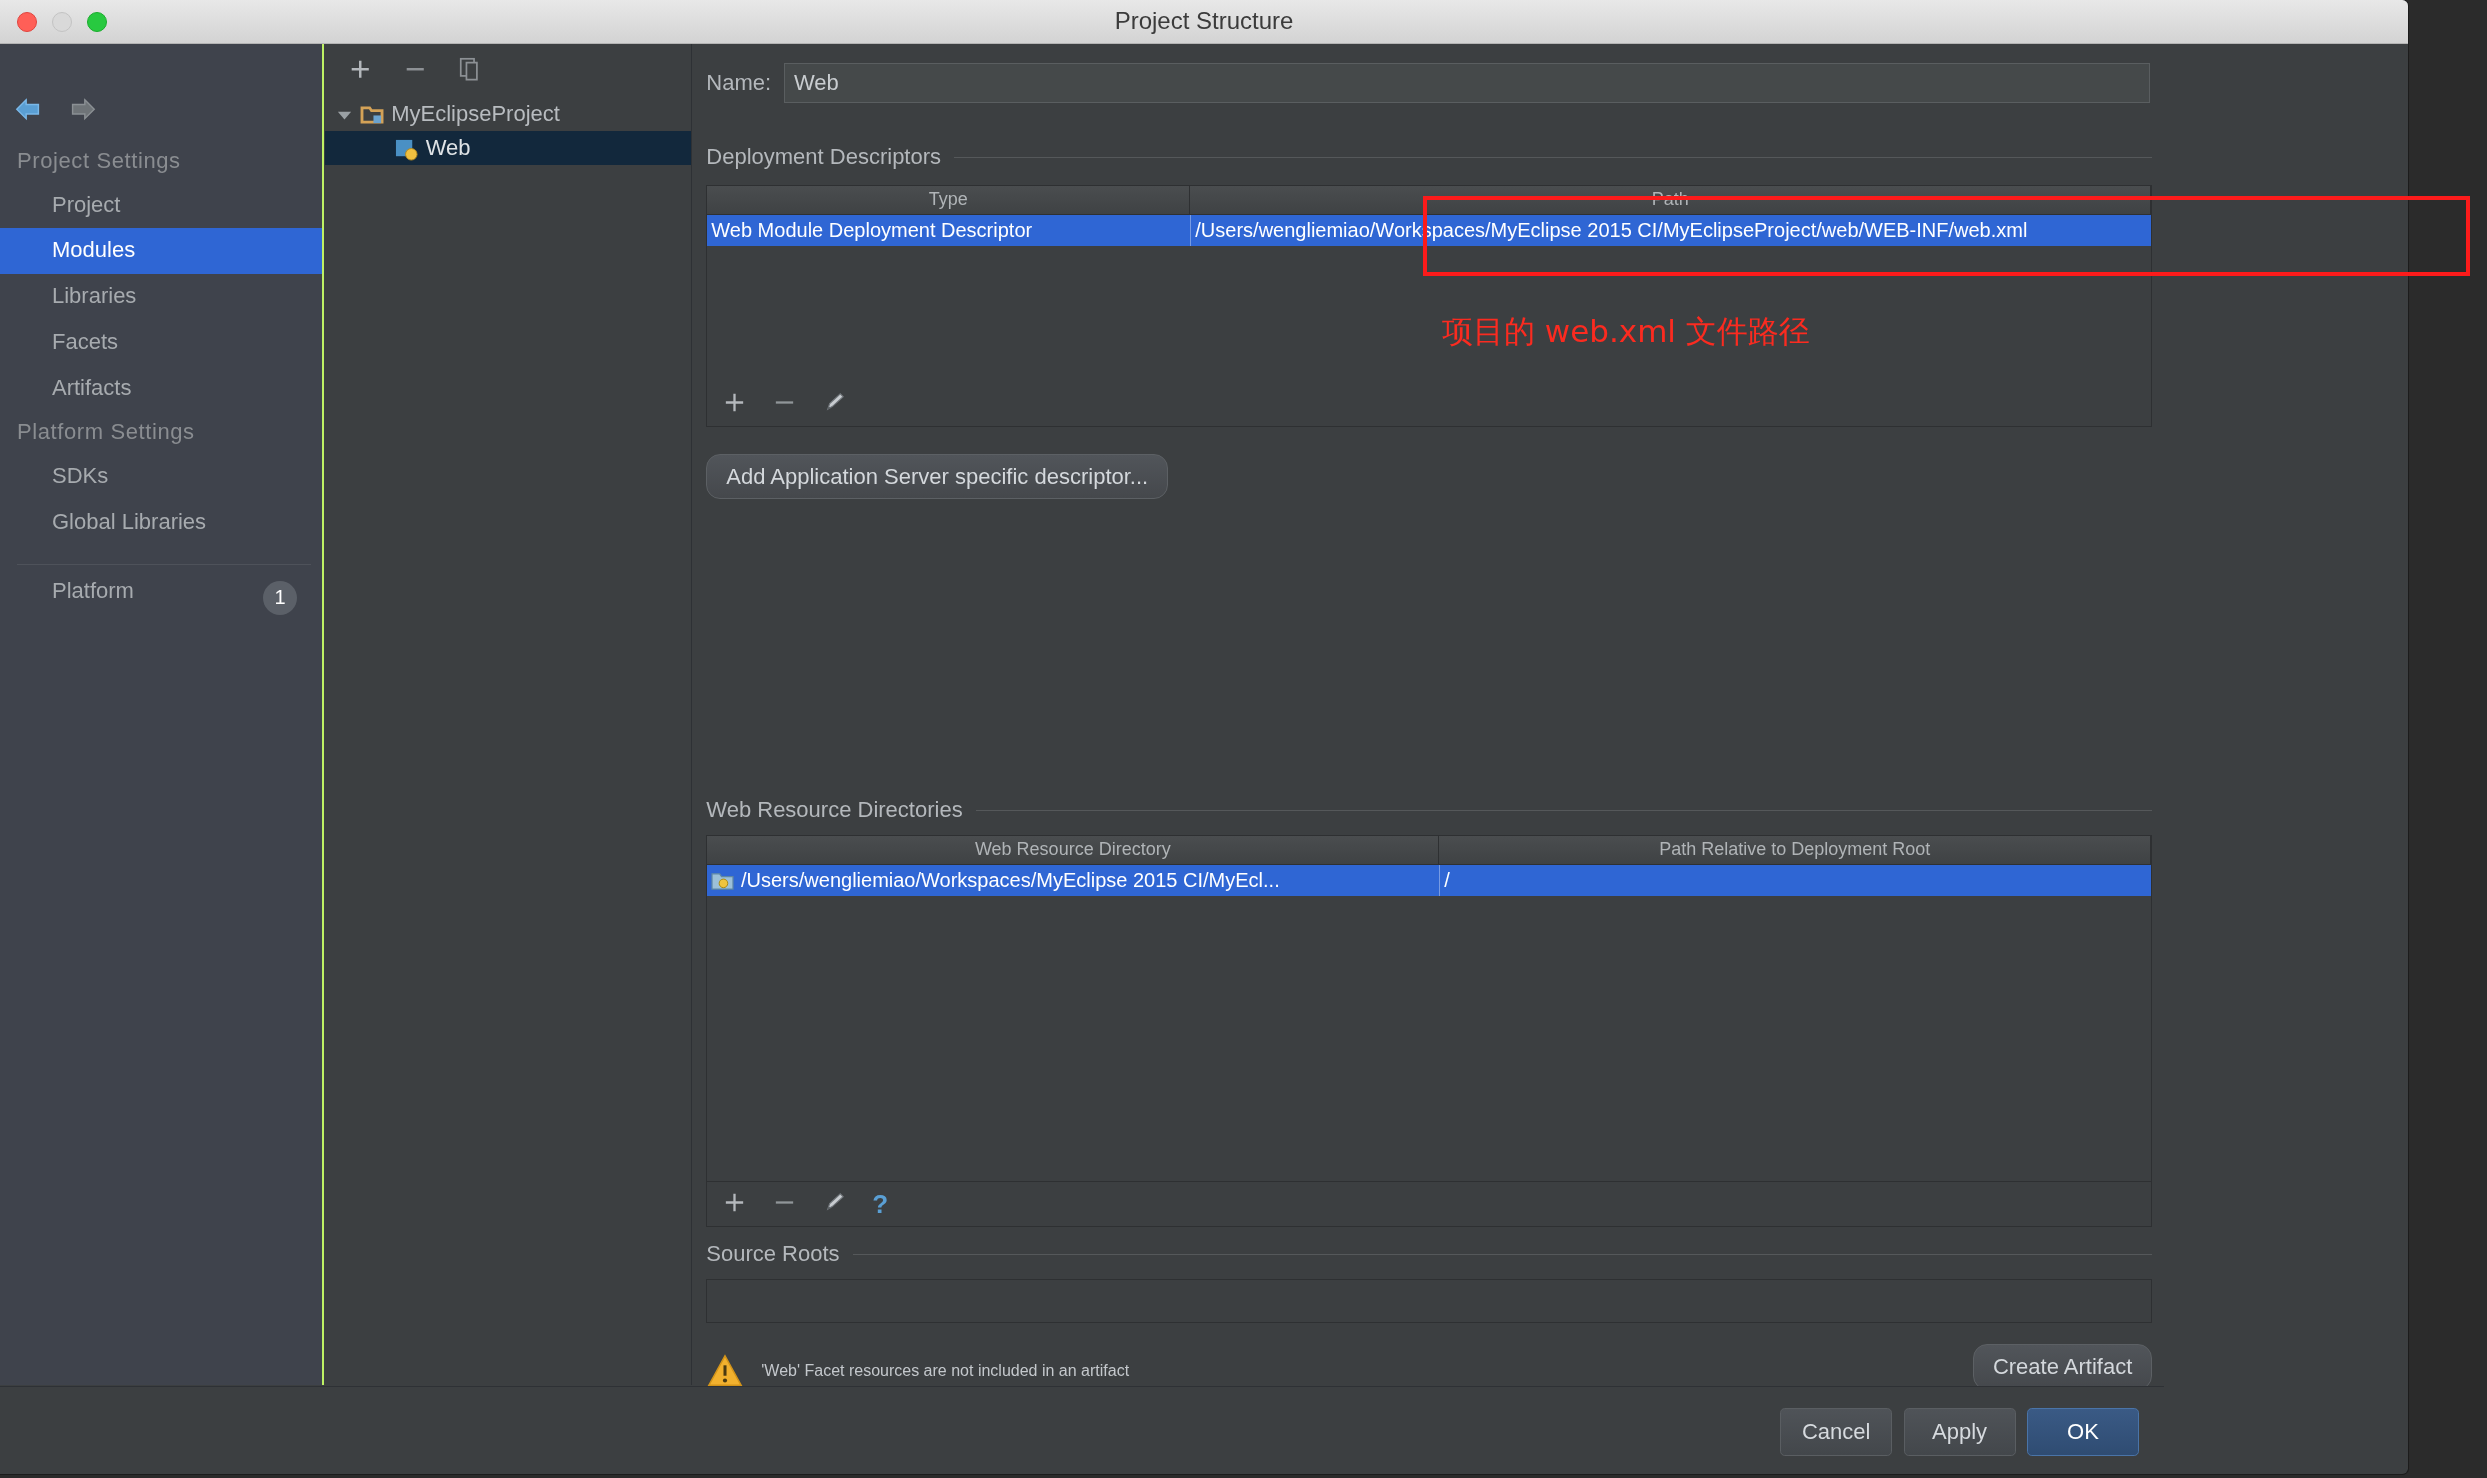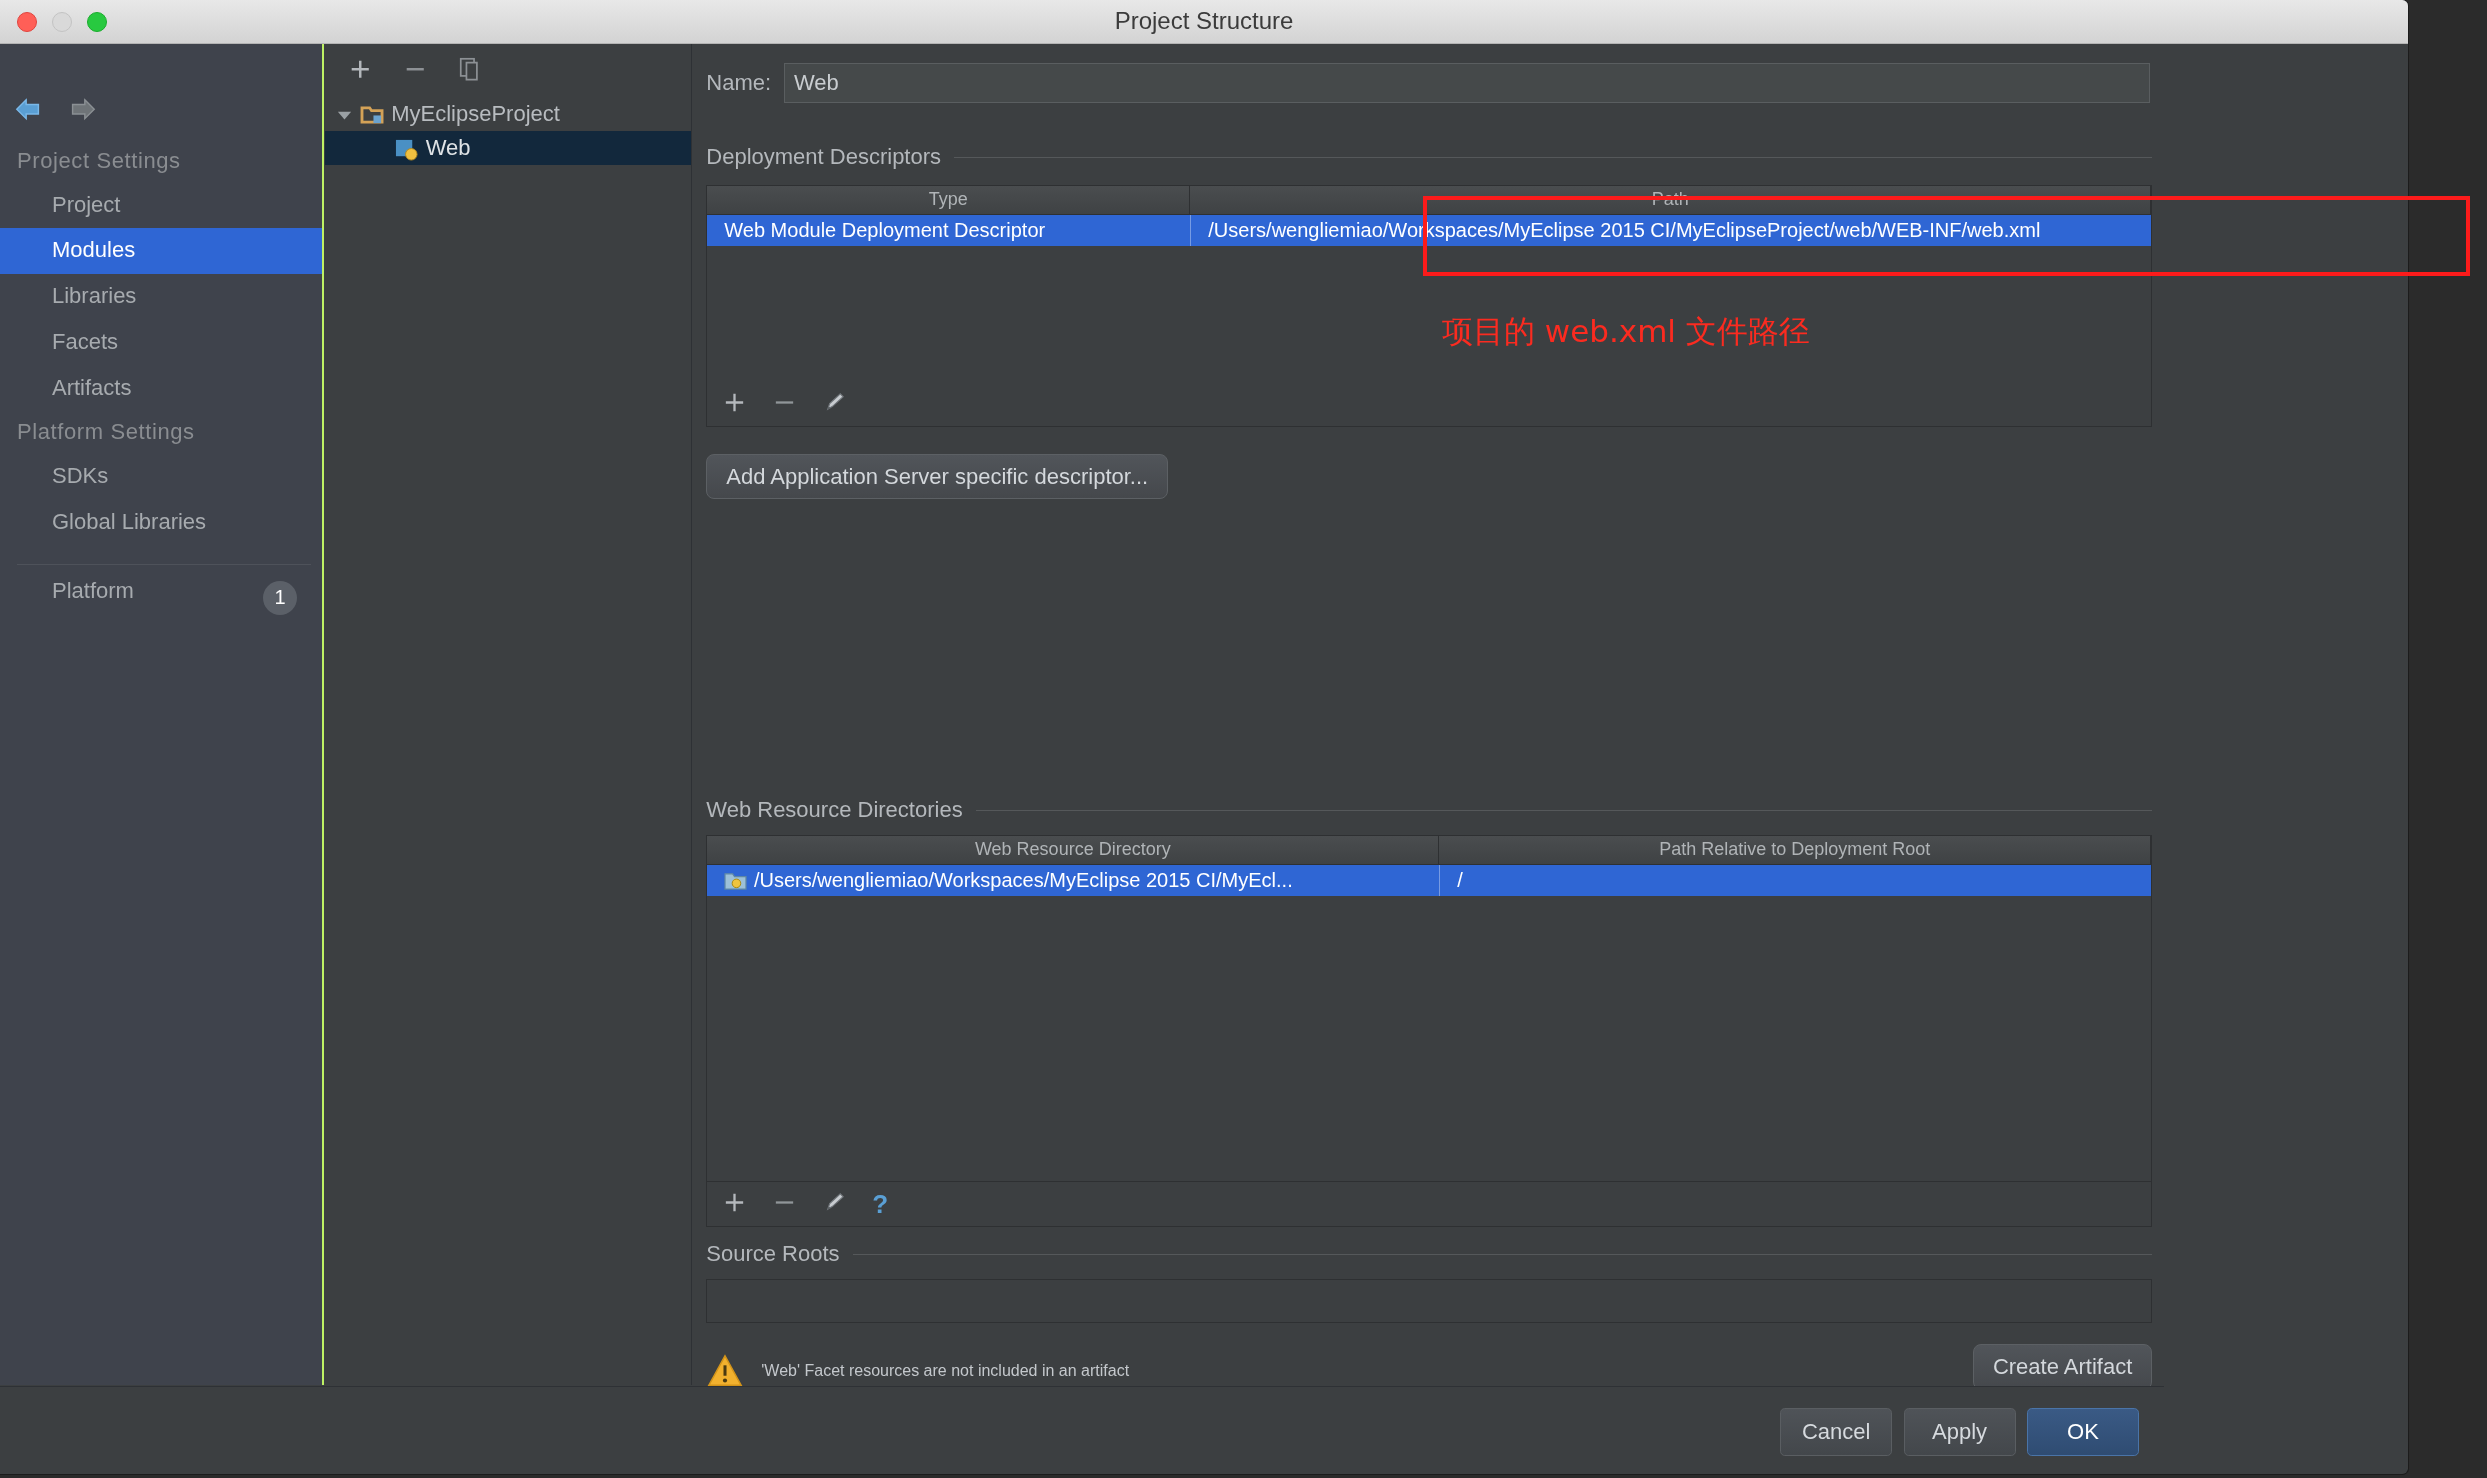--- a/index.html
+++ b/index.html
@@ -184,38 +184,38 @@
     line-height: 27.6px;
     border-right: 1px solid #2e3032;
     border-bottom: 1px solid #2e3032;
     font-family: "Liberation Sans", sans-serif;
   }
   .tbody { background: #3c3f41; }
   .trow { display: flex; height: 31px; }
   .trow.selected { background: #2f66d4; }
   .td {
     color: #dfe3e6; font-size: 20px; line-height: 31px;
-    padding-left: 17px; white-space: nowrap; overflow: hidden;
+    padding-left: 4px; white-space: nowrap; overflow: hidden;
     font-family: "Liberation Sans", sans-serif;
   }
   .trow.selected .td { color: #ffffff; }
   .td.bordered { border-left: 1px solid rgba(255,255,255,.35); }
 
   
   .strip {
     position: absolute; left: 13.3px; width: 1446px; height: 45px;
     border: 1px solid #2e3032; border-top: none;
     background: #3c3f41;
     display: flex; align-items: center; padding-left: 15px; gap: 25px;
   }
 
   .btn {
     background: linear-gradient(to bottom, #51555a, #45484c);
     border: 1px solid #5c6064;
-    border-radius: 8px;
+    border-radius: 14px;
     color: #d4d8dc;
     font-size: 22px;
     padding: 8.6px 19px;
     font-family: "Liberation Sans", sans-serif;
   }
 
   
   #warning-bar {
     position: absolute; left: 13.3px; top: 1309px;
     width: 1446px; display: flex; align-items: center;

